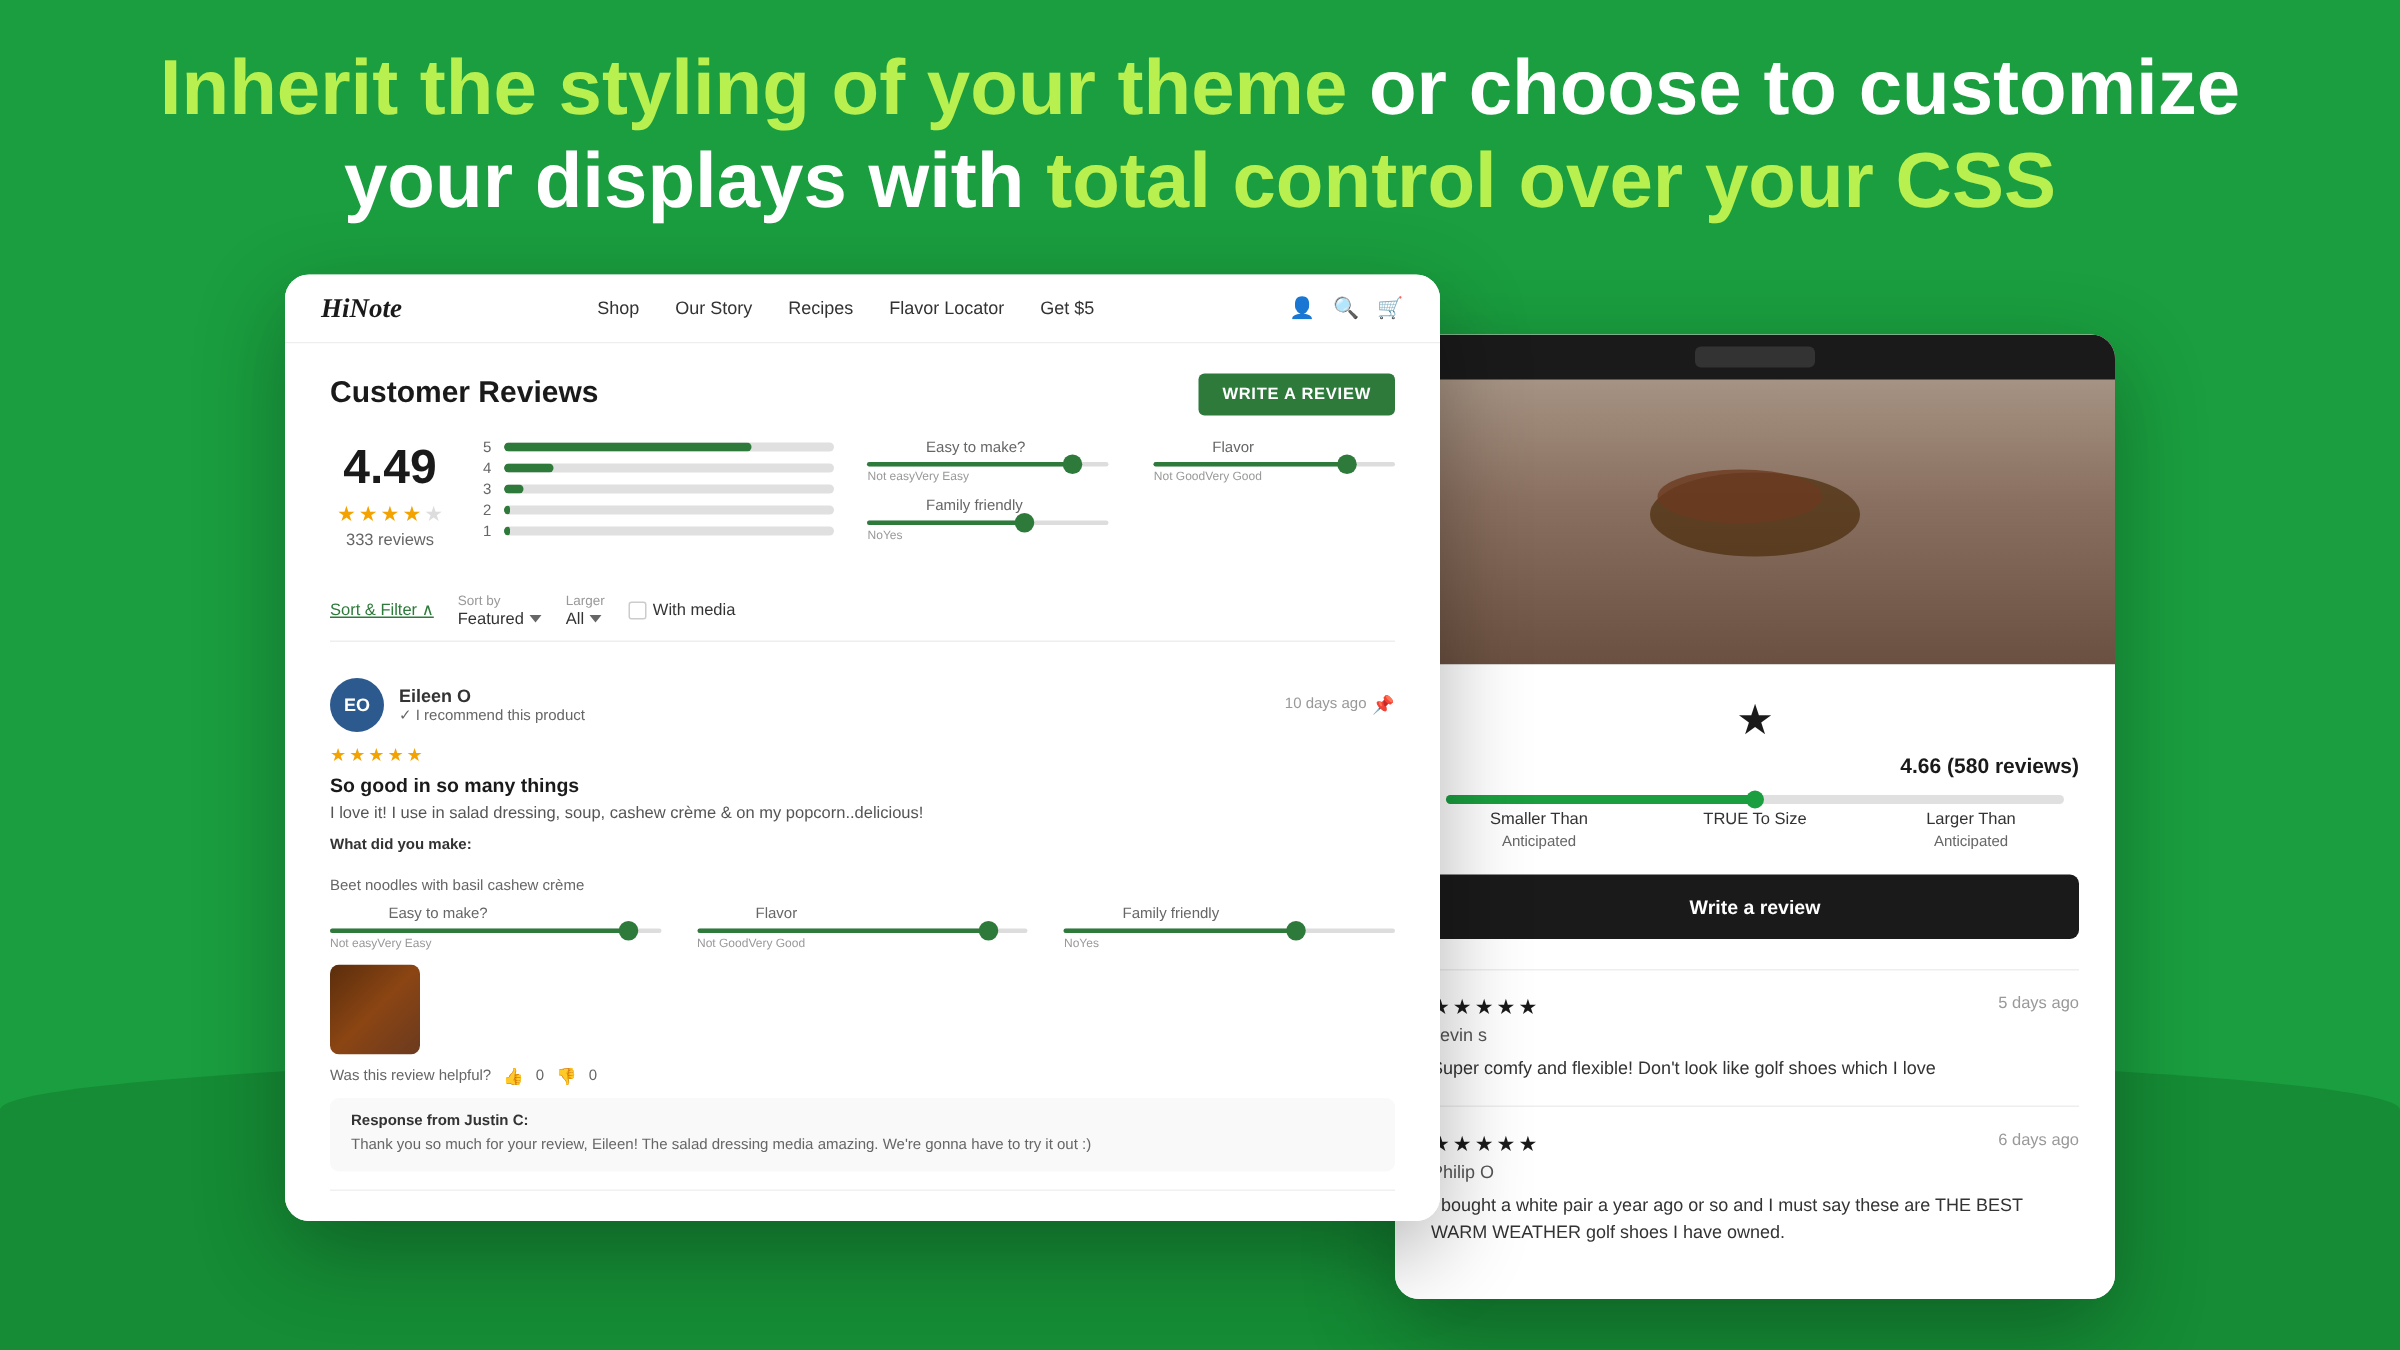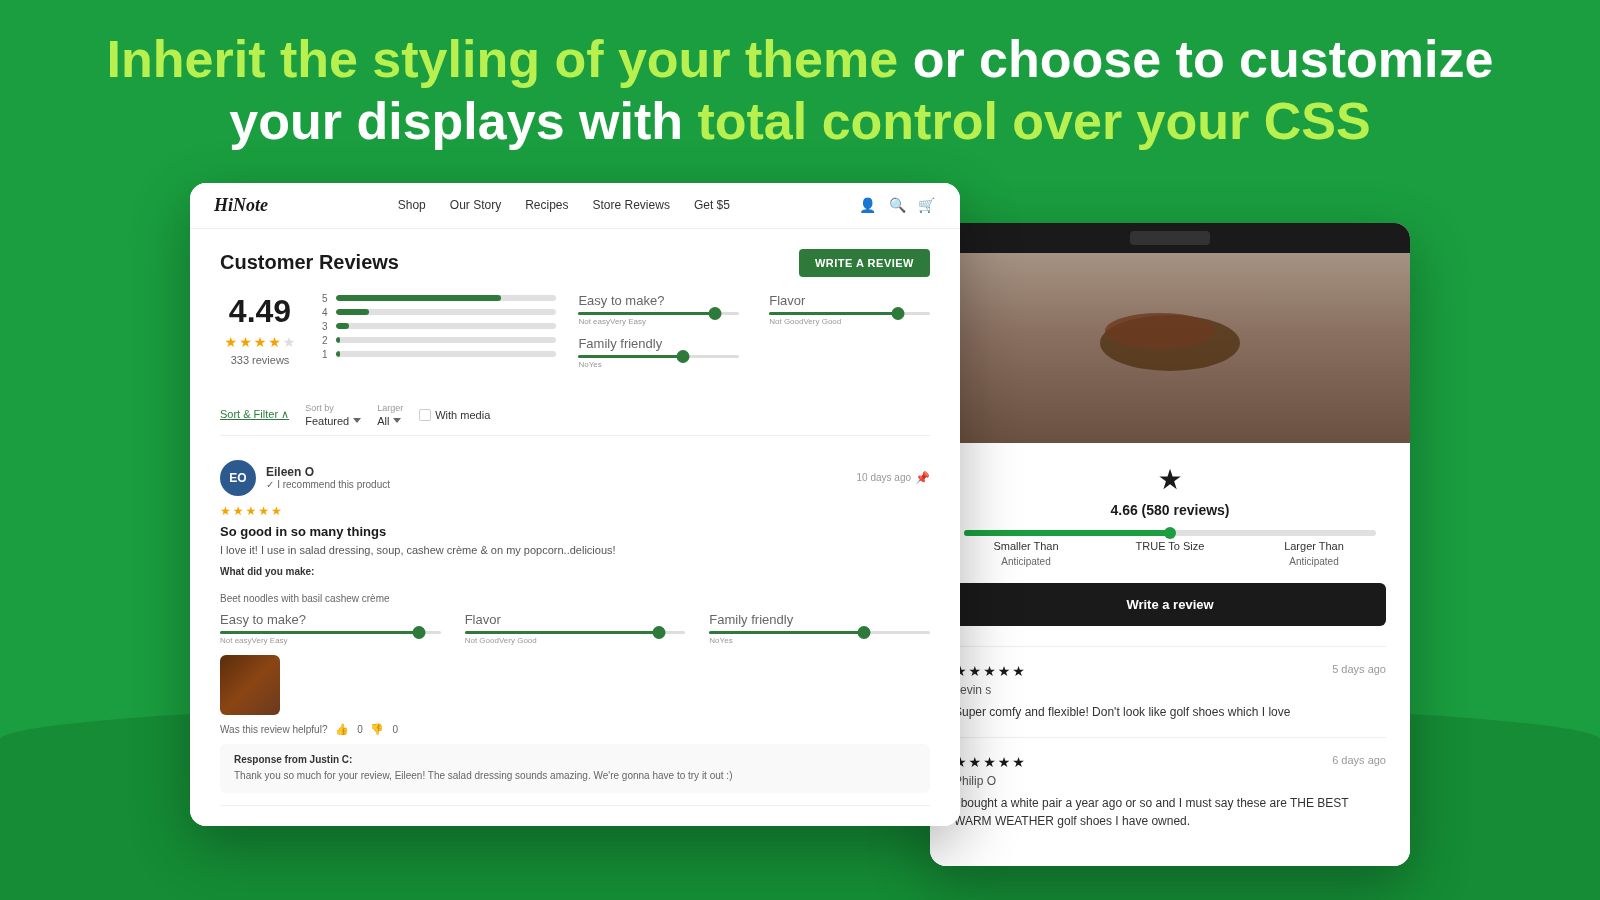--- a/index.html
+++ b/index.html
@@ -197,23 +197,24 @@
 
     .sliders-section {
       flex: 1.5;
     }
 
     .slider-group {
       margin-bottom: 10px;
     }
 
     .slider-label {
-      font-size: 13px;
+      font-size: 10px;
       color: #666;
       margin-bottom: 4px;
+      margin-left: 39px;
     }
 
     .slider-track {
       position: relative;
       height: 3px;
       background: #ddd;
       border-radius: 2px;
       margin-bottom: 2px;
     }
 
@@ -482,21 +483,21 @@
     }
 
     .shoe-rating-star {
       text-align: center;
       font-size: 28px;
       color: #1a1a1a;
       margin-bottom: 6px;
     }
 
     .shoe-rating-text {
-      text-align: center;
+      text-align: right;
       font-size: 14px;
       font-weight: 600;
       color: #1a1a1a;
       margin-bottom: 12px;
     }
 
     .shoe-size-row {
       display: flex;
       justify-content: space-between;
       margin-bottom: 16px;
@@ -612,21 +613,21 @@
 <div class="screenshots-container">
 
   <div class="screenshot-left">
 
     <div class="nav-bar">
       <div class="nav-logo">HiNote</div>
       <div class="nav-links">
         <span style="cursor:pointer">Shop</span>
         <span style="cursor:pointer">Our Story</span>
         <span style="cursor:pointer">Recipes</span>
-        <span style="cursor:pointer">Store Reviews</span>
+        <span style="cursor:pointer">Flavor Locator</span>
         <span style="cursor:pointer">Get $5</span>
       </div>
       <div class="nav-icons">
         <span style="cursor:pointer">👤</span>
         <span style="cursor:pointer">🔍</span>
         <span style="cursor:pointer">🛒</span>
       </div>
     </div>
 
     <div class="reviews-content">
@@ -818,21 +819,21 @@
         <div class="helpful-row">
           <span>Was this review helpful?</span>
           <span class="thumb-icon">👍</span>
           <span>0</span>
           <span class="thumb-icon">👎</span>
           <span>0</span>
         </div>
 
         <div class="response-box">
           <div class="response-from">Response from Justin C:</div>
-          <div class="response-text">Thank you so much for your review, Eileen! The salad dressing sounds amazing. We're gonna have to try it out :)</div>
+          <div class="response-text">Thank you so much for your review, Eileen! The salad dressing media amazing. We're gonna have to try it out :)</div>
         </div>
       </div>
 
     </div>
   </div>
 
   <div class="screenshot-right">
 
     <div class="shoe-top">
       <div class="shoe-dark-bar">

